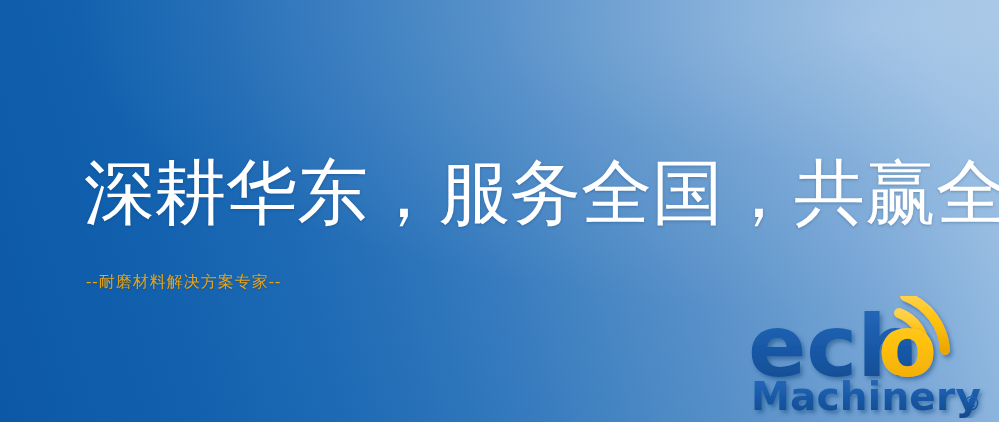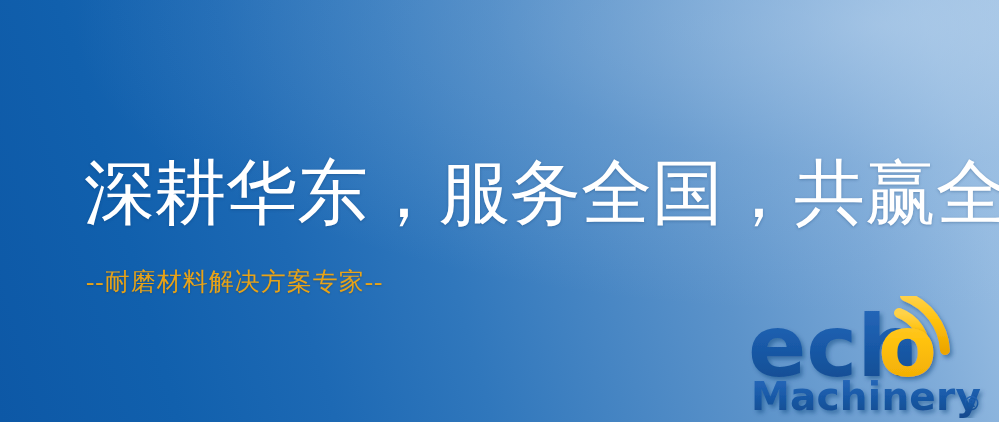--- a/index.html
+++ b/index.html
@@ -61,21 +61,21 @@
     letter-spacing: 0px;
     white-space: nowrap;
     text-shadow: 0 1px 3px rgba(10,50,95,0.30);
   }
 
   #subtitle {
     position: absolute;
     left: 86px;
     top: 266px;
     font-family: "Liberation Serif", "DejaVu Serif", serif;
-    font-size: 25px;
+    font-size: 16px;
     line-height: 32px;
     color: #e8a317;
     letter-spacing: 1px;
     white-space: nowrap;
     text-shadow: 0 1px 2px rgba(40,30,0,0.22);
   }
 
   
   #logo {
     position: absolute;

